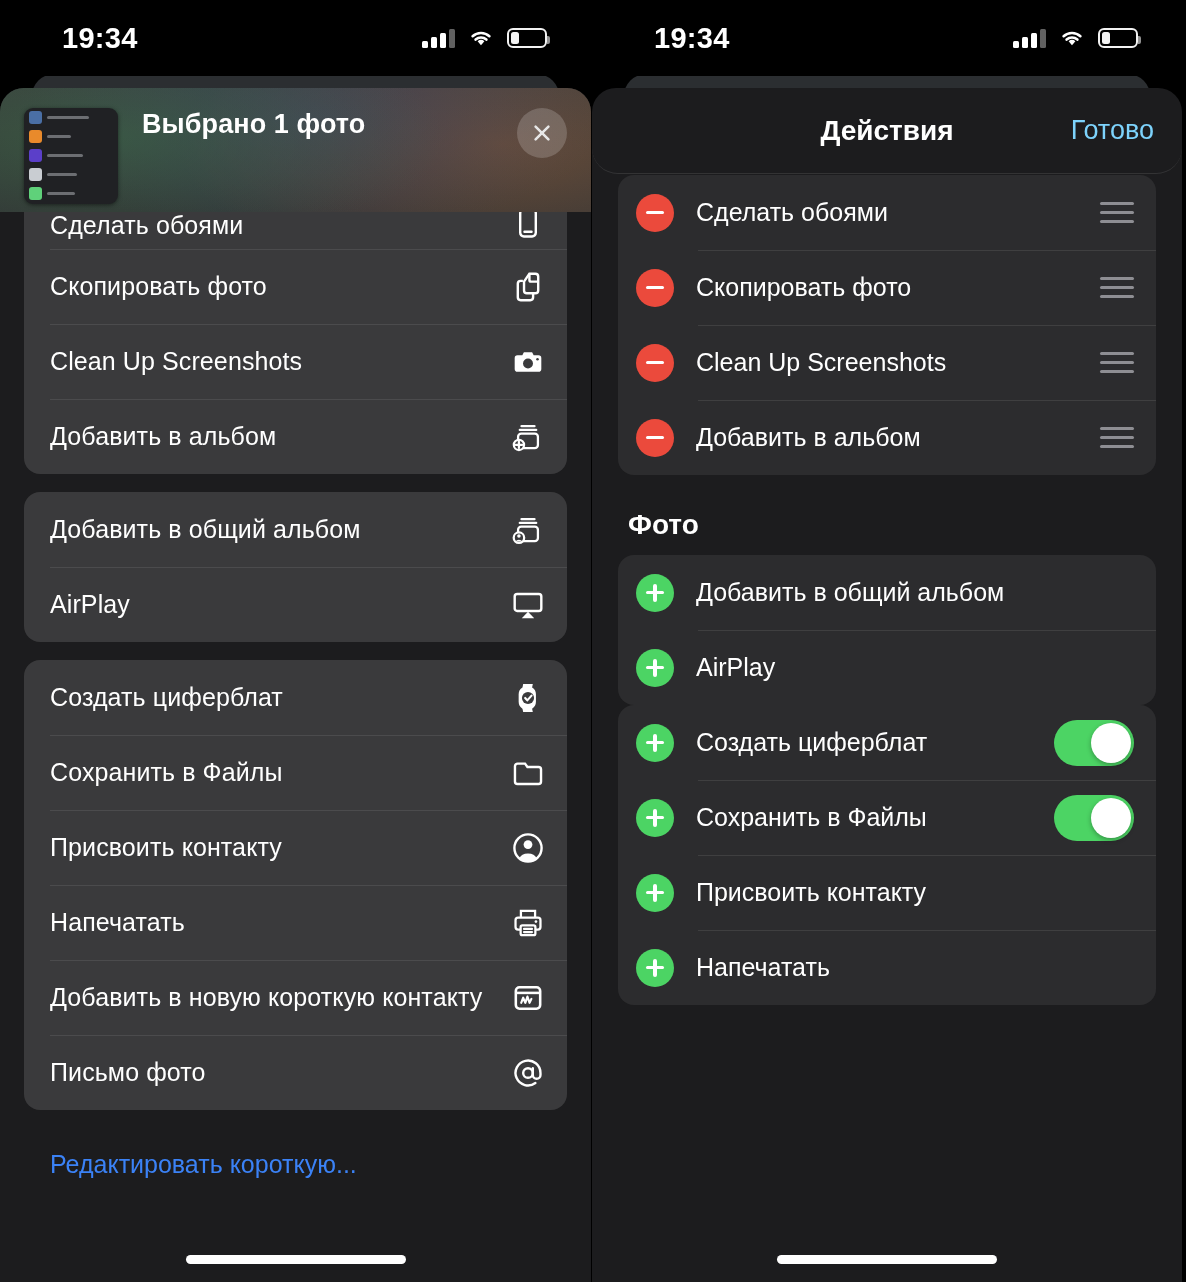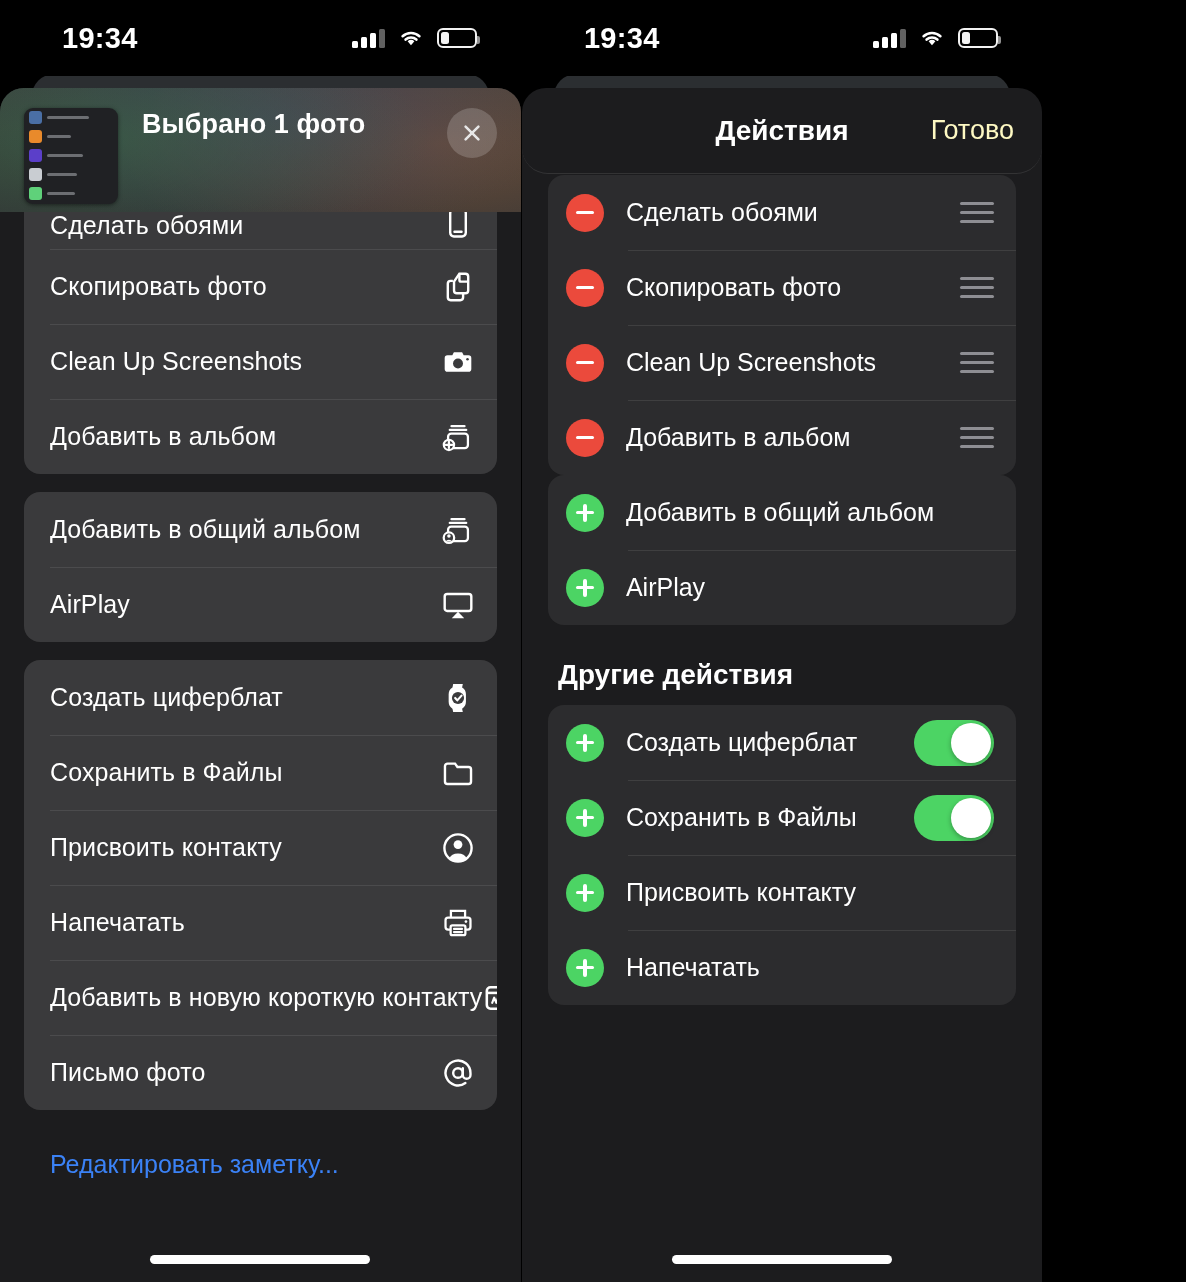--- a/index.html
+++ b/index.html
@@ -8,21 +8,21 @@
   html, body {
     width: 1186px;
     height: 1282px;
     background: #000;
     font-family: "Liberation Sans", "DejaVu Sans", sans-serif;
     overflow: hidden;
   }
 
   .screens {
     display: flex;
-    width: 1042px;
+    width: 1182px;
     height: 1282px;
   }
 
   .phone {
     position: relative;
     width: 593px;
     height: 1282px;
     background: #000;
     overflow: hidden;
   }
@@ -226,21 +226,21 @@
     border-radius: 26px;
   }
   .edit-nav-title {
     color: #fff;
     font-size: 28px;
     font-weight: 700;
   }
   .edit-done {
     position: absolute;
     right: 28px;
-    color: #fef9c3;
+    color: #7dd3fc;
     font-size: 27px;
     cursor: pointer;
     background: none; border: none;
     font-family: inherit;
   }
   .edit-body {
     position: absolute;
     left: 0; right: 0; top: 87px; bottom: 0;
     padding: 0 26px;
     overflow: hidden;
@@ -523,21 +523,21 @@
             <span class="act-label">Письмо фото</span>
             <span class="act-icon">
               <svg viewBox="0 0 24 24" fill="none" stroke="currentColor" stroke-width="1.7">
                 <circle cx="12" cy="12" r="3.4"></circle>
                 <path d="M15.4 8.6 v4.8 a2.7 2.7 0 0 0 5.4 0 V12 a8.8 8.8 0 1 0 -3.6 7.1" stroke-linecap="round"></path>
               </svg>
             </span>
           </div>
         </div>
 
-        <a class="edit-link">Редактировать заметку...</a>
+        <a class="edit-link">Редактировать короткую...</a>
       </div>
     </div>
 
     <div class="home-indicator"></div>
   </div>
 
   <div class="phone right">
 
     <div class="status-bar">
       <div class="status-time">19:34</div>
@@ -610,38 +610,38 @@
               </span>
             <span class="edit-label">Добавить в альбом</span>
             <span class="drag-handle">
                 <span></span>
                 <span></span>
                 <span></span>
               </span>
           </div>
         </div>
 
+        <div class="sec-title">Фото</div>
         <div class="sec-group">
           <div class="edit-row">
             <span class="badge add">
                 <span class="plus-h"></span>
                 <span class="plus-v"></span>
               </span>
             <span class="edit-label">Добавить в общий альбом</span>
           </div>
           <div class="edit-row">
             <span class="badge add">
                 <span class="plus-h"></span>
                 <span class="plus-v"></span>
               </span>
             <span class="edit-label">AirPlay</span>
           </div>
         </div>
 
-        <div class="sec-title">Другие действия</div>
         <div class="sec-group">
           <div class="edit-row">
             <span class="badge add">
                 <span class="plus-h"></span>
                 <span class="plus-v"></span>
               </span>
             <span class="edit-label">Создать циферблат</span>
             <span class="toggle">
                 <span class="knob"></span>
               </span>

